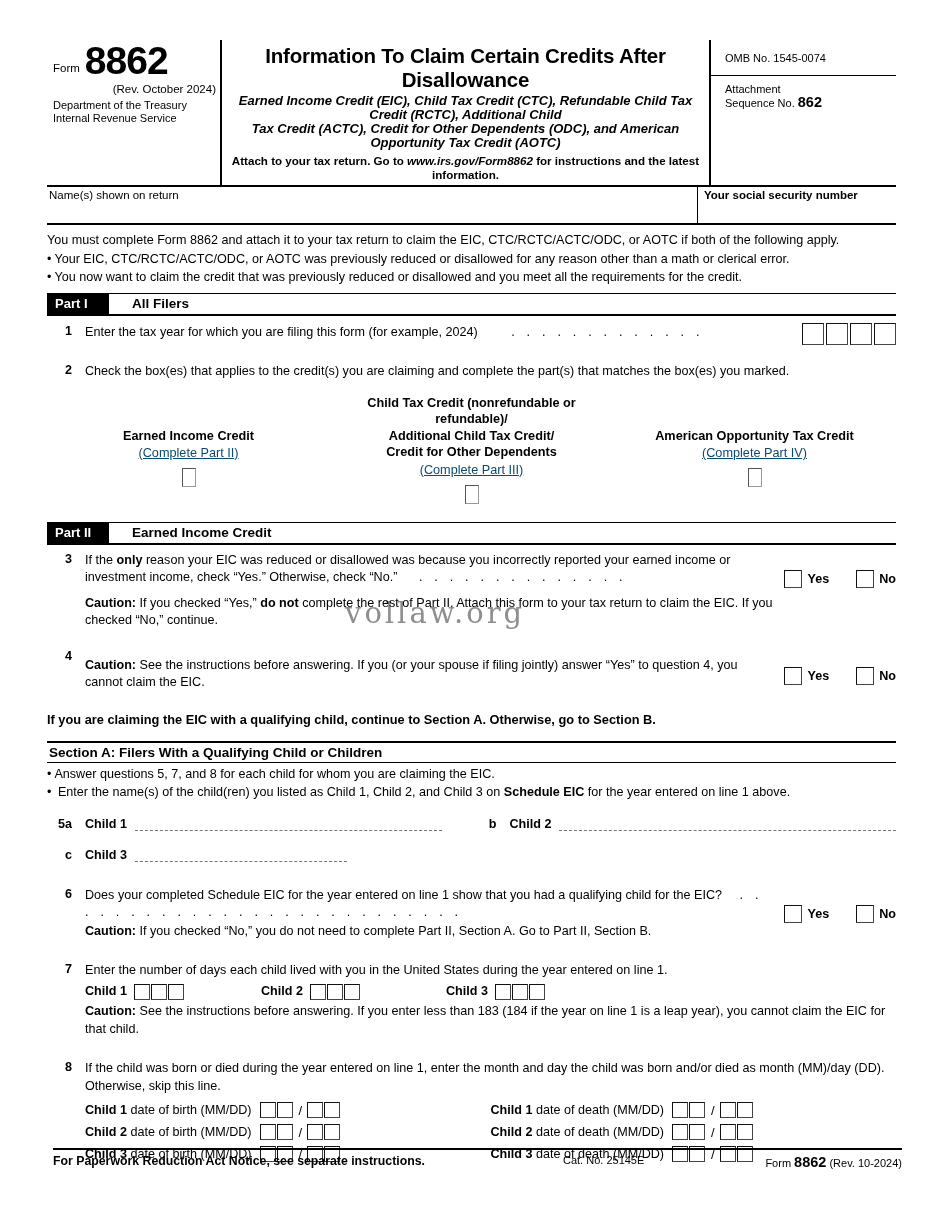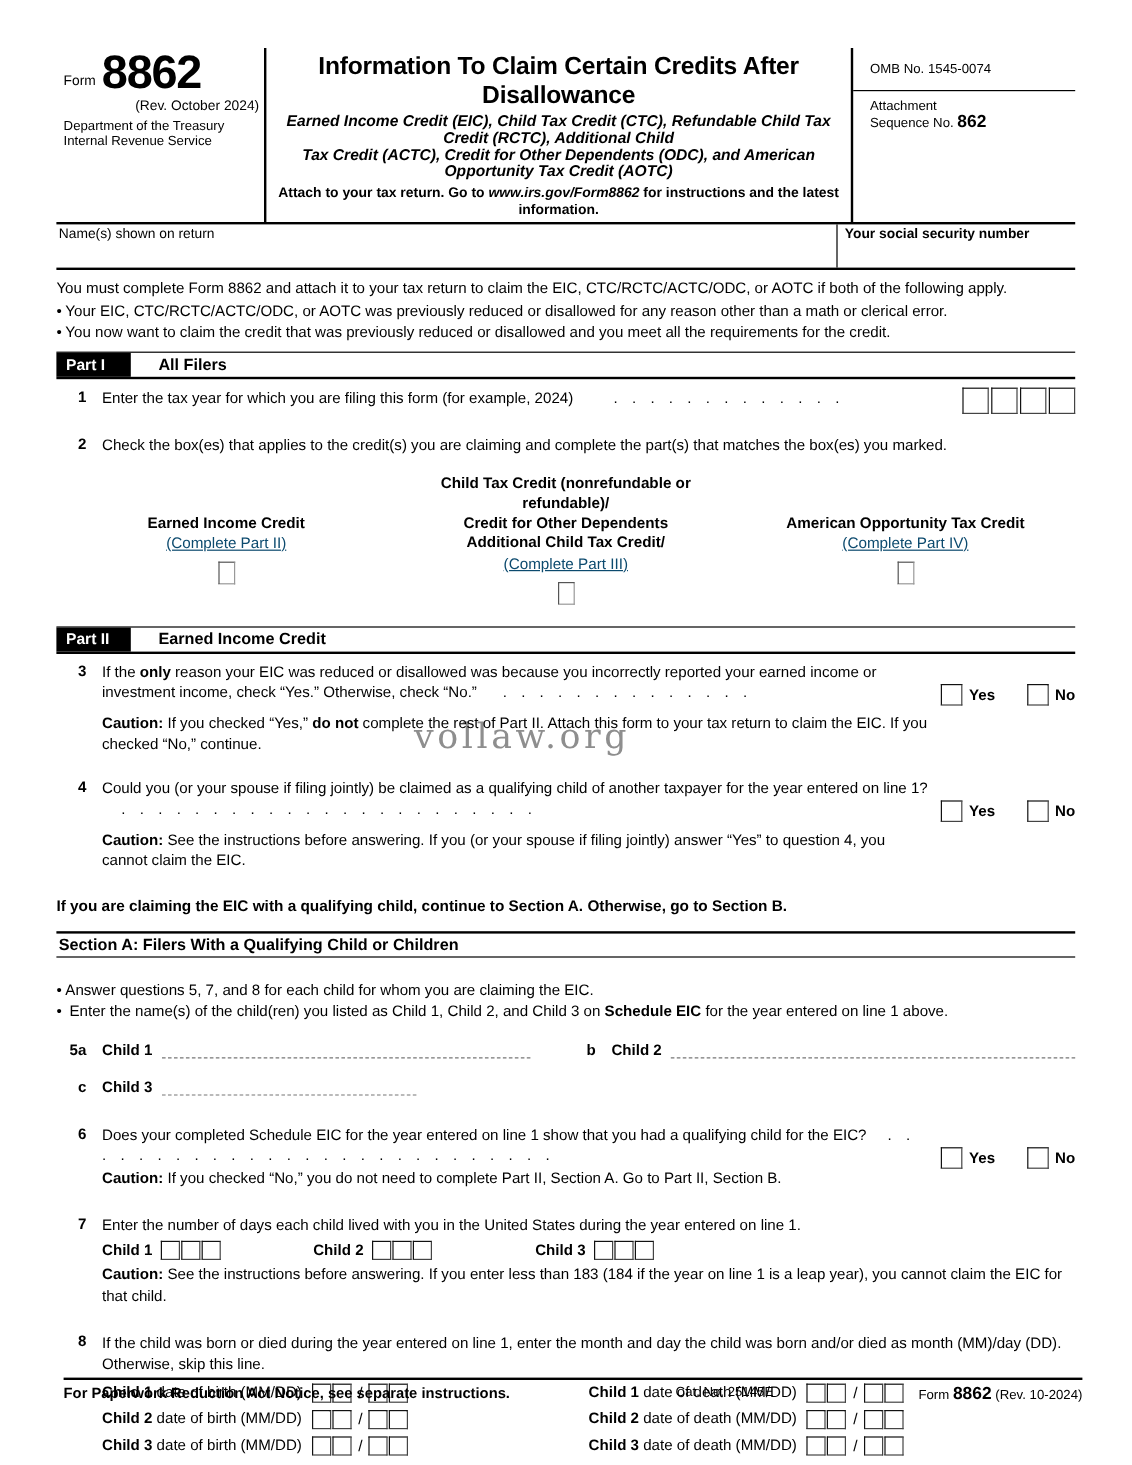--- a/index.html
+++ b/index.html
@@ -473,22 +473,22 @@
     <div class="credits">
       <div class="credit-col">
         <div class="credit-spacer">&nbsp;</div>
         <div class="credit-spacer">&nbsp;</div>
         <div class="credit-name">Earned Income Credit</div>
         <div class="credit-part">(Complete Part II)</div>
         <div class="credit-box"><span class="bx bx-tall"></span></div>
       </div>
       <div class="credit-col">
         <div class="credit-name">Child Tax Credit (nonrefundable or refundable)/</div>
+        <div class="credit-name">Additional Child Tax Credit/</div>
         <div class="credit-name">Credit for Other Dependents</div>
-        <div class="credit-name">Additional Child Tax Credit/</div>
         <div class="credit-part">(Complete Part III)</div>
         <div class="credit-box"><span class="bx bx-tall"></span></div>
       </div>
       <div class="credit-col">
         <div class="credit-spacer">&nbsp;</div>
         <div class="credit-spacer">&nbsp;</div>
         <div class="credit-name">American Opportunity Tax Credit</div>
         <div class="credit-part">(Complete Part IV)</div>
         <div class="credit-box"><span class="bx bx-tall"></span></div>
       </div>
@@ -515,42 +515,38 @@
         <span>Yes</span>
         <span class="gap"></span>
         <span class="bx bx-dark"></span>
         <span>No</span>
       </div>
     </div>
 
     <div class="row pos-rel" style="margin-top:19px;">
       <div class="row-num">4</div>
       <div class="row-body" style="max-width:690px;">
-        <div>
-          <span>Could you (or your spouse if filing jointly) be claimed as a qualifying child of another taxpayer for the year entered on line 1?</span>
-          <span class="leader" style="margin-left:16px;">. . . . . . . . . . . . . . . . . . . . . . .</span>
-        </div>
         <div style="margin-top:8px;">
           <b>Caution:</b><span> See the instructions before answering. If you (or your spouse if filing jointly) answer “Yes” to question 4, you cannot claim the EIC.</span>
         </div>
       </div>
       <div class="yesno" style="right:0; top:18px;">
         <span class="bx bx-dark"></span>
         <span>Yes</span>
         <span class="gap"></span>
         <span class="bx bx-dark"></span>
         <span>No</span>
       </div>
     </div>
 
     <div class="stmt-bold" style="margin-top:20px;">If you are claiming the EIC with a qualifying child, continue to Section A. Otherwise, go to Section B.</div>
 
     <div class="sec-bar" style="margin-top:14px;">Section A: Filers With a Qualifying Child or Children</div>
 
-    <div class="bullet" style="margin-top:19px;">Answer questions 5, 7, and 8 for each child for whom you are claiming the EIC.</div>
+    <div class="bullet" style="margin-top:3px;">Answer questions 5, 7, and 8 for each child for whom you are claiming the EIC.</div>
     <div class="bullet">
       <span>Enter the name(s) of the child(ren) you listed as Child 1, Child 2, and Child 3 on </span><b>Schedule EIC</b><span> for the year entered on line 1 above.</span>
     </div>
 
     <div style="display:flex; margin-top:14px;">
       <div style="width:50%; display:flex; align-items:flex-end;">
         <div class="cl-letter">5a</div>
         <div class="cl-label">Child 1</div>
         <div class="cl-rule" style="margin-right:30px;"></div>
       </div>

